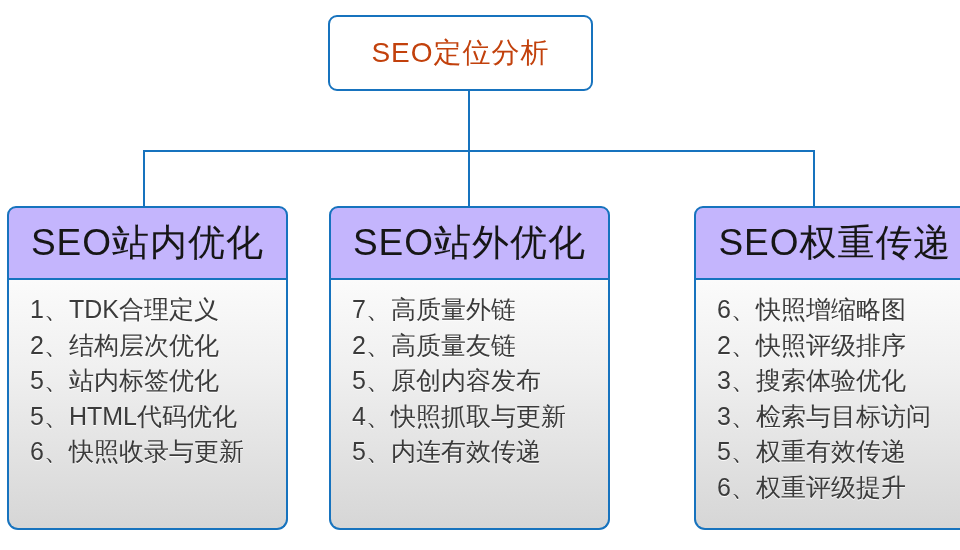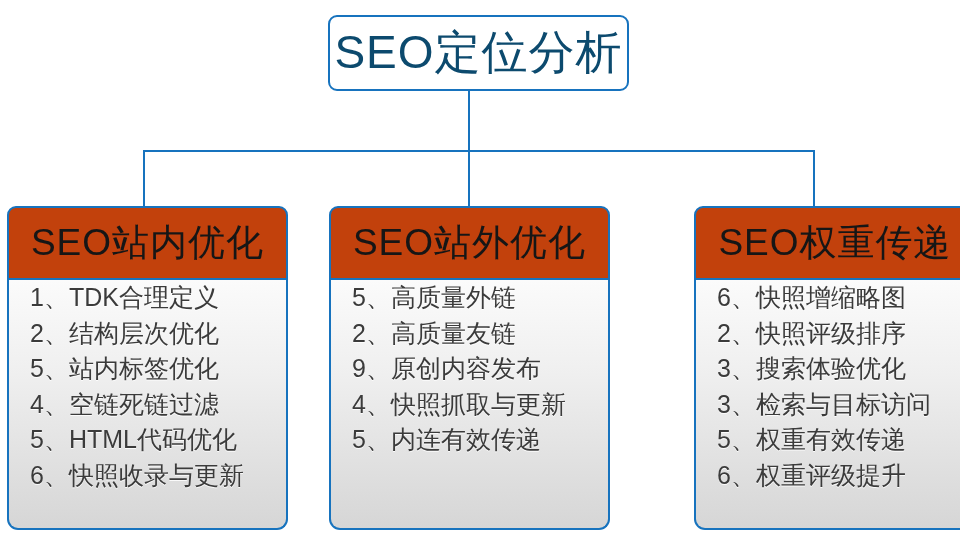--- a/index.html
+++ b/index.html
@@ -5,40 +5,40 @@
   html,body{margin:0;padding:0;background:#ffffff;}
   .stage{
     position:relative;width:960px;height:550px;background:#ffffff;overflow:hidden;
     font-family:"Liberation Sans","DejaVu Sans",sans-serif;
   }
   .box{
     position:absolute;background:#ffffff;border:2px solid #1773be;
     display:flex;align-items:center;justify-content:center;box-sizing:border-box;
   }
   .root-box{
-    left:328px;top:15px;width:301px;height:76px;border-radius:9px;
-    font-size:46px;color:#0c4a6e;letter-spacing:1px;white-space:nowrap;
+    left:328px;top:15px;width:265px;height:76px;border-radius:9px;
+    font-size:28px;color:#c2410c;letter-spacing:1px;white-space:nowrap;
   }
   .connector{position:absolute;background:#1773be;}
   .conn-root-v{left:468px;top:91px;width:2px;height:60px;}
   .conn-h{left:143px;top:150px;width:672px;height:2px;}
   .conn-left-v{left:143px;top:150px;width:2px;height:58px;}
   .conn-mid-v{left:468px;top:150px;width:2px;height:58px;}
   .conn-right-v{left:813px;top:150px;width:2px;height:58px;}
   .column{position:absolute;top:206px;width:281px;}
   .col-3{width:282px;}
   .col-header{
-    height:74px;background:#c2410c;border:2px solid #1773be;border-radius:9px 9px 0 0;
+    height:74px;background:#c4b5fd;border:2px solid #1773be;border-radius:9px 9px 0 0;
     display:flex;align-items:center;justify-content:center;box-sizing:border-box;
     font-size:37px;color:#161616;letter-spacing:1px;white-space:nowrap;
   }
   .col-list{
     height:250px;border:2px solid #1773be;border-top:none;border-radius:0 0 11px 11px;
     background:linear-gradient(180deg,#fbfbfb 0%,#efefef 38%,#d6d6d6 100%);
-    box-sizing:border-box;padding:0 8px 0 21px;
+    box-sizing:border-box;padding:12px 8px 0 21px;
   }
   .list-item{
     font-size:25px;line-height:35.6px;color:#3b3b3b;white-space:nowrap;
     text-shadow:0 1px 0 rgba(255,255,255,0.85);
   }
 </style>
 </head>
 <body>
 
 <div class="stage">
@@ -54,34 +54,33 @@
   <div class="connector conn-right-v"></div>
 
   <div class="column" style="left:7px">
     <div class="col-header">
       <span>SEO站内优化</span>
     </div>
     <div class="col-list">
       <div class="list-item">1、TDK合理定义</div>
       <div class="list-item">2、结构层次优化</div>
       <div class="list-item">5、站内标签优化</div>
-      <div class="list-item">4、空链死链过滤</div>
       <div class="list-item">5、HTML代码优化</div>
       <div class="list-item">6、快照收录与更新</div>
     </div>
   </div>
 
   <div class="column" style="left:329px">
     <div class="col-header">
       <span>SEO站外优化</span>
     </div>
     <div class="col-list">
-      <div class="list-item">5、高质量外链</div>
+      <div class="list-item">7、高质量外链</div>
       <div class="list-item">2、高质量友链</div>
-      <div class="list-item">9、原创内容发布</div>
+      <div class="list-item">5、原创内容发布</div>
       <div class="list-item">4、快照抓取与更新</div>
       <div class="list-item">5、内连有效传递</div>
     </div>
   </div>
 
   <div class="column col-3" style="left:694px">
     <div class="col-header">
       <span>SEO权重传递</span>
     </div>
     <div class="col-list">

